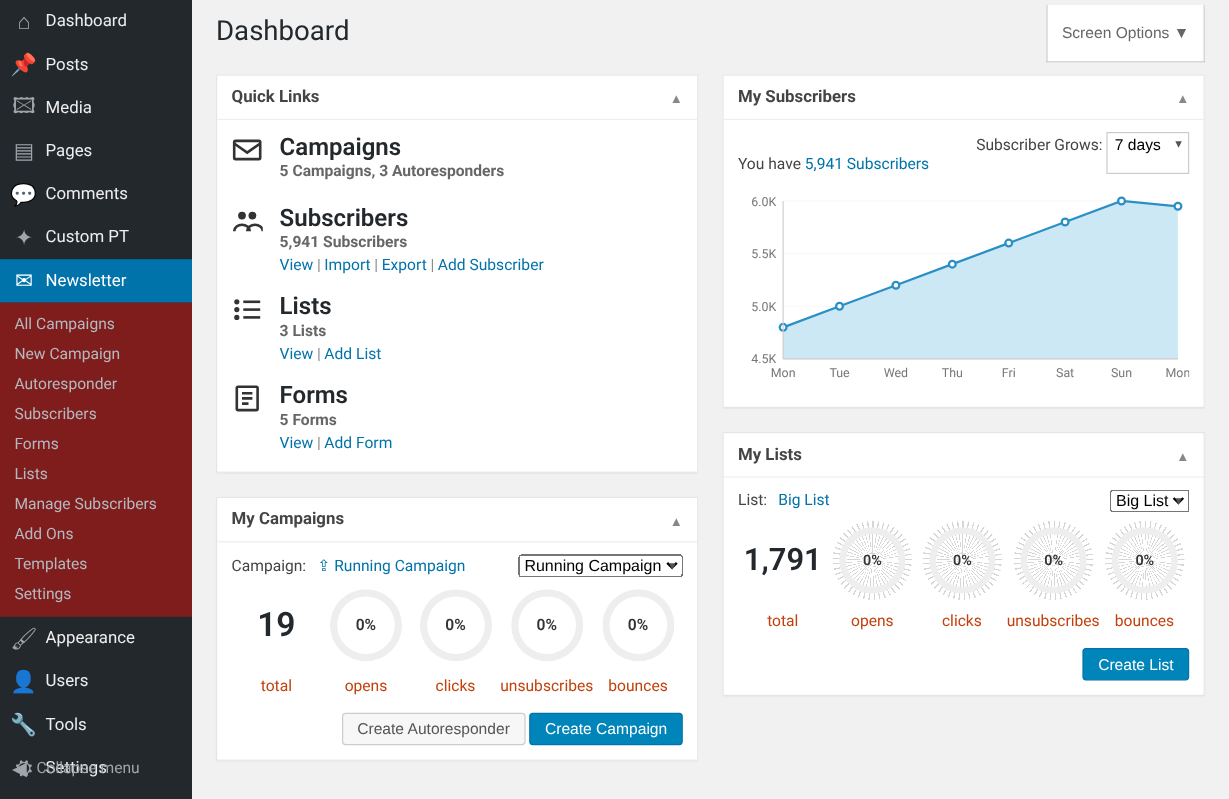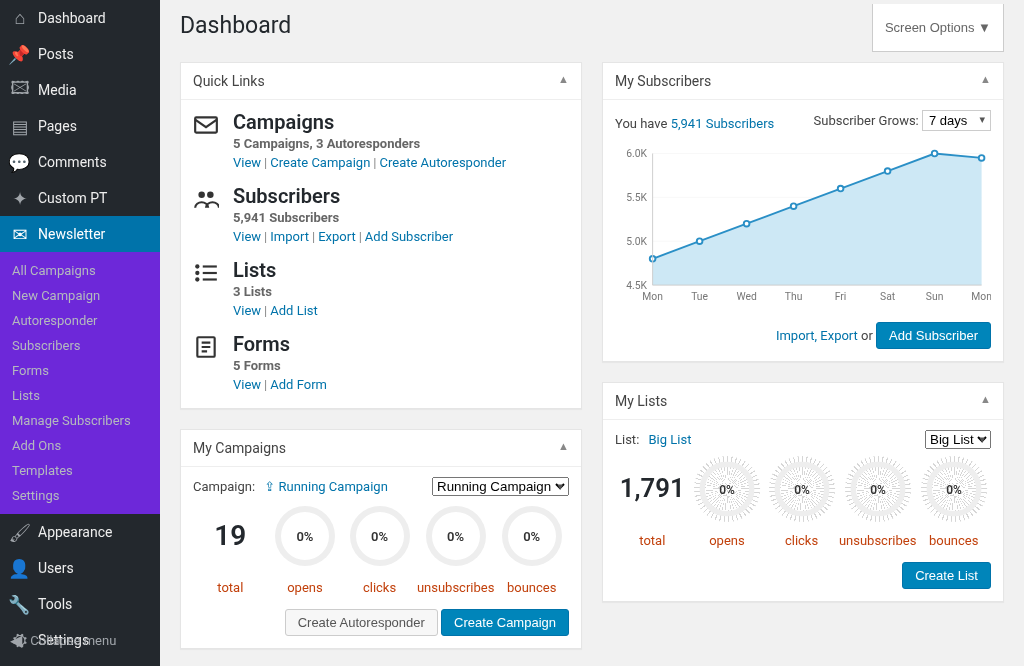--- a/index.html
+++ b/index.html
@@ -6,50 +6,50 @@
 body { font-family: -apple-system, "Segoe UI", Roboto, sans-serif; font-size: 13px; color: #444; background: #f1f1f1; width: 1024px; height: 666px; overflow: hidden; }
 a { color: #0073aa; text-decoration: none; cursor: pointer; }
 
 
 #adminmenu { width: 160px; background: #23282d; color: #eee; height: 666px; float: left; position: relative; }
 #adminmenu .menu-item { display: flex; align-items: center; padding: 8px 10px; color: #eee; font-size: 14px; cursor: pointer; }
 #adminmenu .menu-item .mi-icon { width: 20px; height: 20px; margin-right: 8px; display: inline-flex; align-items: center; justify-content: center; font-size: 18px; color: #a0a5aa; }
 #adminmenu .menu-item.current { background: #0073aa; color: #fff; position: relative; }
 #adminmenu .menu-item.current .mi-icon { color: #fff; }
 #adminmenu .menu-item.current:after { content: ""; position: absolute; right: -8px; top: 50%; margin-top: -8px; border: 8px solid transparent; border-right-color: #f1f1f1; }
-#adminmenu .submenu { background: #6d28d9; padding: 6px 0; }
+#adminmenu .submenu { background: #7f1d1d; padding: 6px 0; }
 #adminmenu .submenu .sub-item { padding: 5px 12px; color: #b4b9be; font-size: 13px; cursor: pointer; }
 #adminmenu .collapse { position: absolute; bottom: 8px; left: 0; width: 100%; color: #a0a5aa; padding: 8px 10px; font-size: 13px; cursor: pointer; display: flex; align-items: center; }
 #adminmenu .collapse .mi-icon { margin-right: 8px; font-size: 16px; }
 
 
 #main { margin-left: 160px; padding: 0 20px 20px 20px; height: 666px; overflow: hidden; }
 .topbar { display: flex; justify-content: space-between; align-items: flex-start; margin: 4px 0 10px 0; }
 h1 { font-size: 23px; font-weight: 400; color: #23282d; padding: 8px 0 4px 0; }
 .screen-options { border: 1px solid #ccc; background: #fff; color: #666; padding: 16px 12px; font-size: 13px; cursor: pointer; border-top: 0; }
 
 .cols { display: flex; gap: 20px; }
 .col { flex: 1; display: flex; flex-direction: column; gap: 20px; }
 
 .postbox { background: #fff; border: 1px solid #e5e5e5; box-shadow: 0 1px 1px rgba(0,0,0,.04); }
-.postbox > .hndle { border-bottom: 1px solid #eee; padding: 10px 12px; font-size: 14px; font-weight: 400; display: flex; justify-content: space-between; align-items: flex-start; cursor: move; }
+.postbox > .hndle { border-bottom: 1px solid #eee; padding: 10px 12px; font-size: 14px; font-weight: 700; display: flex; justify-content: space-between; align-items: flex-end; cursor: move; }
 .postbox > .hndle .toggle { color: #888; font-size: 11px; cursor: pointer; }
 .postbox .inside { padding: 10px 12px 12px 12px; }
 
 
 .ql-row { display: flex; margin-bottom: 14px; }
 .ql-row:last-child { margin-bottom: 4px; }
 .ql-icon { width: 40px; font-size: 24px; color: #333; padding-top: 2px; }
 .ql-body h4 { font-size: 20px; font-weight: 600; color: #23282d; margin-bottom: 2px; }
 .ql-body .sub { color: #666; margin-bottom: 4px; font-weight: bold; }
 .link-sep { color: #888; margin: 0 3px; }
 
 
 .subs-top { display: flex; justify-content: space-between; align-items: flex-end; margin-bottom: 8px; font-size: 13px; }
-.subs-top select { border: 1px solid #ccc; padding: 2px 22px 2px 6px; font-size: 13px; background: #fff; appearance: none; }
+.subs-top select { border: 1px solid #ccc; padding: 2px 22px 16px 6px; font-size: 13px; background: #fff; appearance: none; }
 .sel-wrap { position: relative; display: inline-block; }
 .sel-wrap:after { content: "▾"; position: absolute; right: 6px; top: 3px; color: #555; font-size: 11px; pointer-events: none; }
 
 svg.chart { width: 100%; height: 170px; }
 .chart .axis { stroke: #ccc; stroke-width: 1; }
 .chart .area { fill: #c8e5f4; stroke: none; opacity: .9; }
 .chart .line { fill: none; stroke: #2a8fc6; stroke-width: 2; }
 .chart .dot { fill: #fff; stroke: #2a8fc6; stroke-width: 2; }
 
 .subs-actions { text-align: right; margin-top: 10px; font-size: 13px; }
@@ -155,21 +155,20 @@
         </div>
         <div class="inside" id="ql-body">
             <div class="ql-row">
               <div class="ql-icon"><svg width="26" height="26" viewBox="0 0 24 24" fill="none" stroke="#333" stroke-width="2">
                   <rect x="2" y="5" width="20" height="14" rx="1"></rect>
                   <path d="M2 7l10 7 10-7"></path>
                 </svg></div>
               <div class="ql-body">
                 <h4>Campaigns</h4>
                 <div class="sub">5 Campaigns, 3 Autoresponders</div>
-                <div><a>View</a><span class="link-sep">|</span><a>Create Campaign</a><span class="link-sep">|</span><a>Create Autoresponder</a></div>
               </div>
             </div>
             <div class="ql-row">
               <div class="ql-icon"><svg width="26" height="26" viewBox="0 0 24 24" fill="#333">
                   <circle cx="8" cy="8" r="3"></circle>
                   <circle cx="16" cy="8" r="3"></circle>
                   <path d="M2 20c0-3 3-5 6-5s6 2 6 5M12 20c0-3 3-5 6-5s6 2 6 5" fill="none" stroke="#333" stroke-width="2"></path>
                 </svg></div>
               <div class="ql-body">
                 <h4>Subscribers</h4>
@@ -299,25 +298,20 @@
               <text x="90" y="166" text-anchor="middle" font-size="11" fill="#777">Tue</text>
               <text x="140" y="166" text-anchor="middle" font-size="11" fill="#777">Wed</text>
               <text x="190" y="166" text-anchor="middle" font-size="11" fill="#777">Thu</text>
               <text x="240" y="166" text-anchor="middle" font-size="11" fill="#777">Fri</text>
               <text x="290" y="166" text-anchor="middle" font-size="11" fill="#777">Sat</text>
               <text x="340" y="166" text-anchor="middle" font-size="11" fill="#777">Sun</text>
               <text x="390" y="166" text-anchor="middle" font-size="11" fill="#777">Mon</text>
               <line class="axis" x1="40" x2="40" y1="10" y2="150"></line>
               <line class="axis" x1="40" x2="390" y1="150" y2="150"></line>
             </svg>
-          <div class="subs-actions">
-            <a>Import, Export</a>
-            <span> or </span>
-            <button class="btn">Add Subscriber</button>
-          </div>
         </div>
       </div>
 
       <div class="postbox">
         <div class="hndle">
           <span>My Lists</span>
           <span class="toggle">▲</span>
         </div>
         <div class="inside">
           <div class="dial-head">

